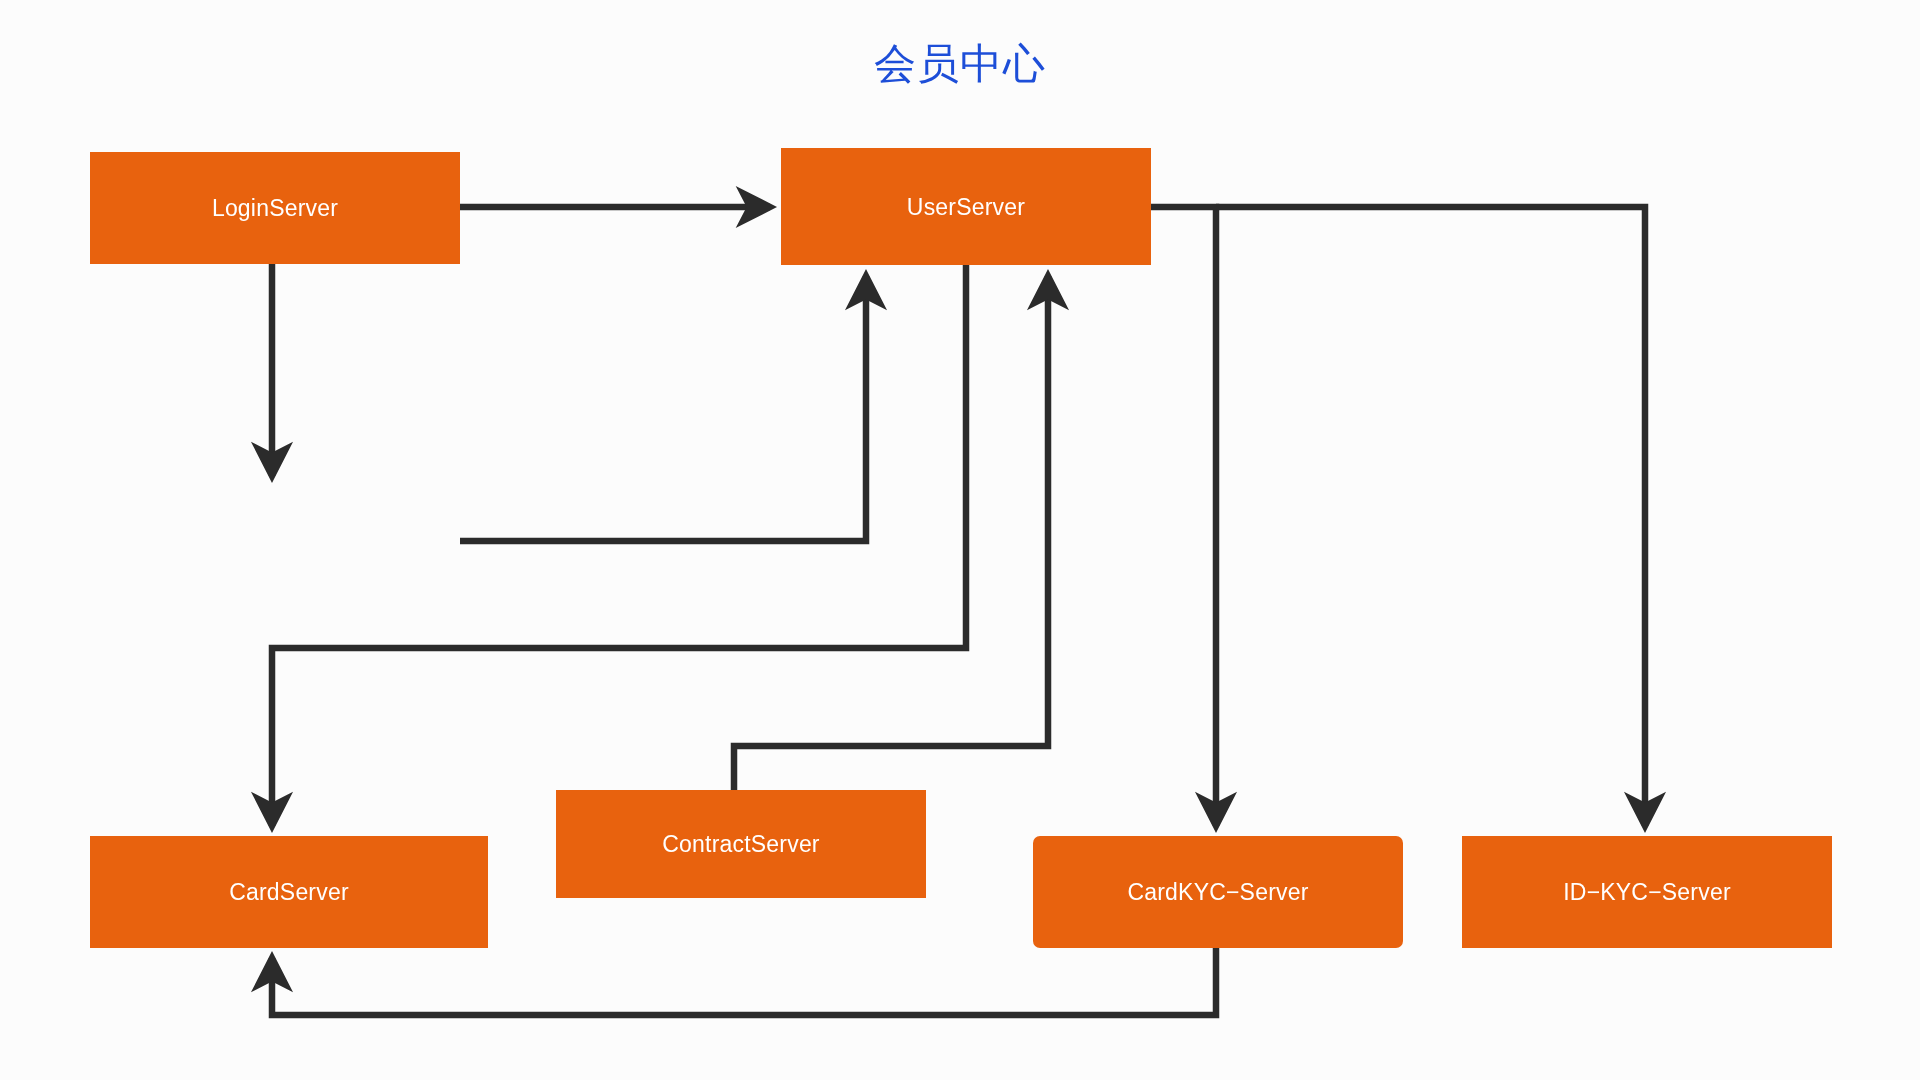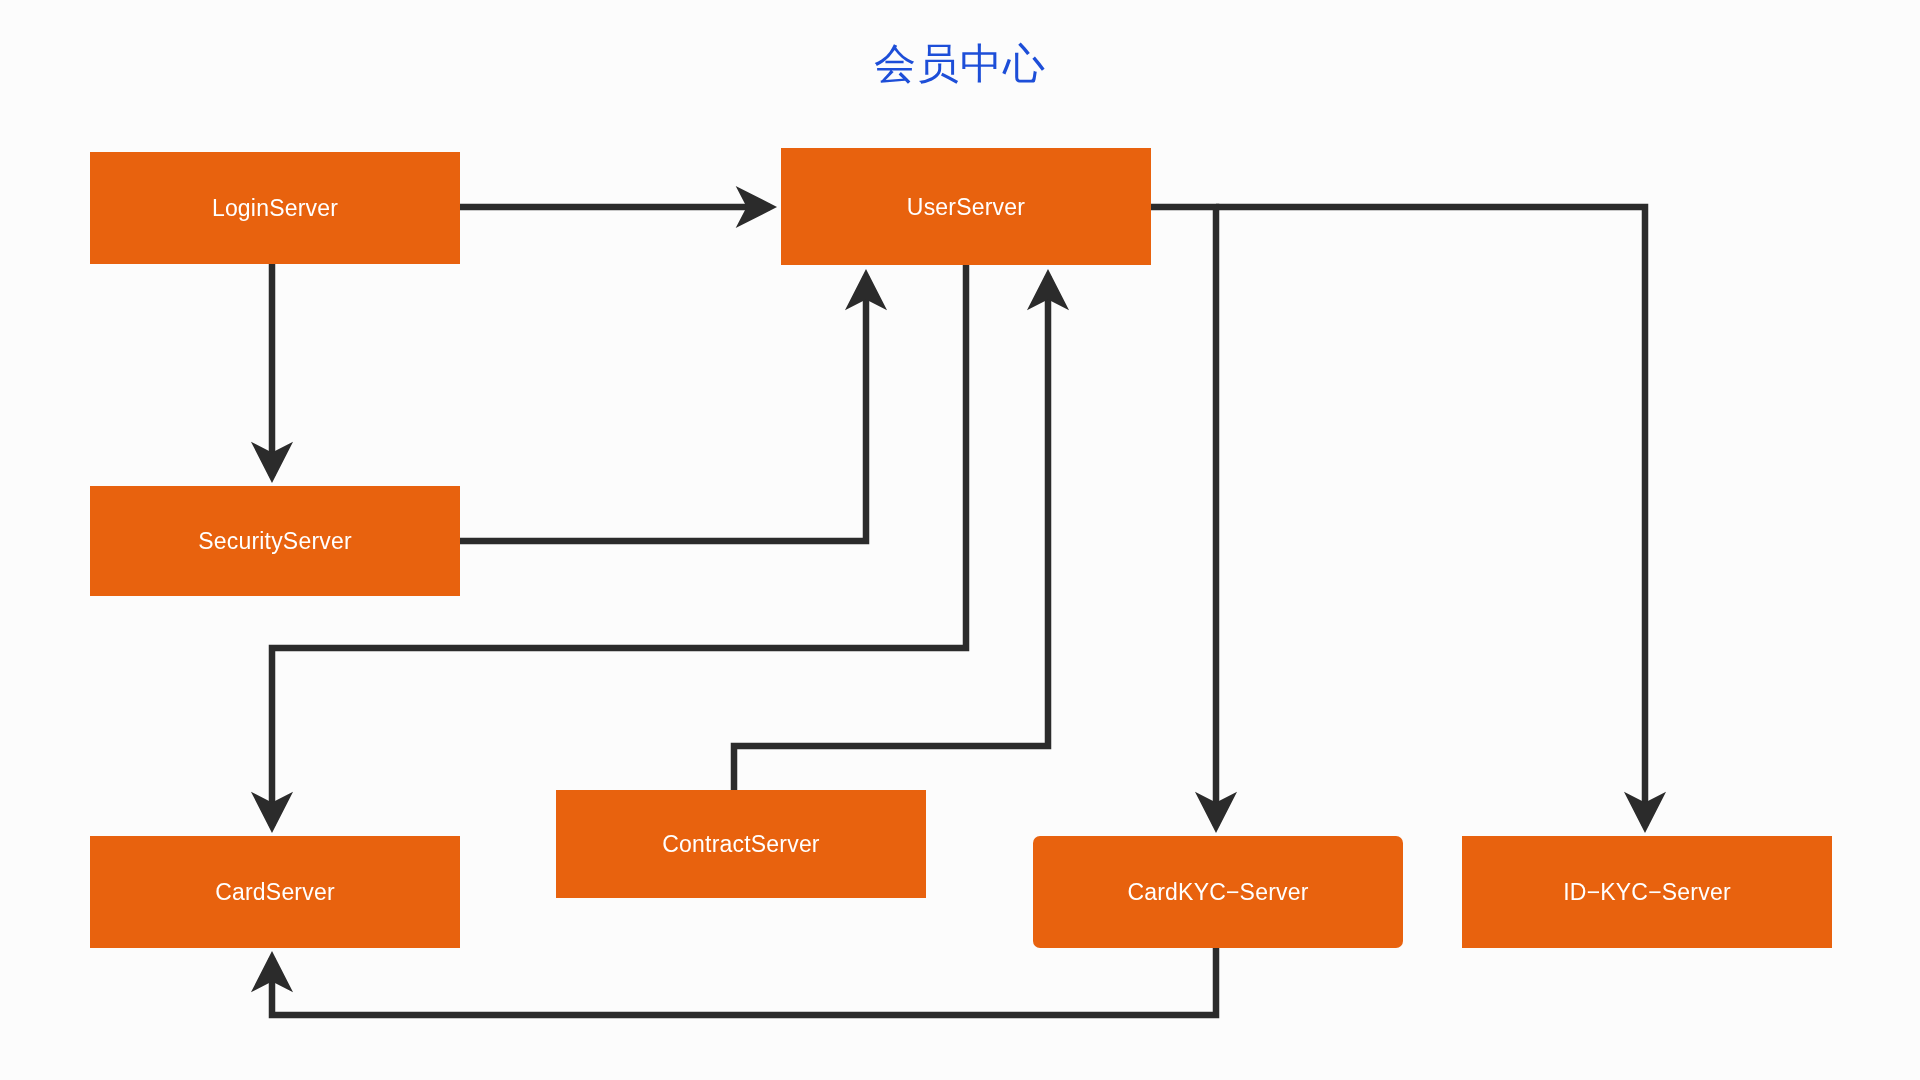--- a/index.html
+++ b/index.html
@@ -92,25 +92,22 @@
   </svg>
 
   <div class="node" style="left:90px; top:152px; width:370px; height:112px;">
     <span>LoginServer</span>
   </div>
 
   <div class="node" style="left:781px; top:148px; width:370px; height:117px;">
     <span>UserServer</span>
   </div>
 
-  <div class="node" style="left:90px; top:486px; width:370px; height:110px;">
-    <span>SecurityServer</span>
-  </div>
 
-  <div class="node" style="left:90px; top:836px; width:370px; height:112px;">
+  <div class="node" style="left:90px; top:836px; width:398px; height:112px;">
     <span>CardServer</span>
   </div>
 
   <div class="node" style="left:548px; top:790px; width:370px; height:108px;margin-left:8px;">
     <span>ContractServer</span>
   </div>
 
   <div class="node" style="left:1033px; top:836px; width:370px; height:112px;border-radius:7px;">
     <span>CardKYC−Server</span>
   </div>

